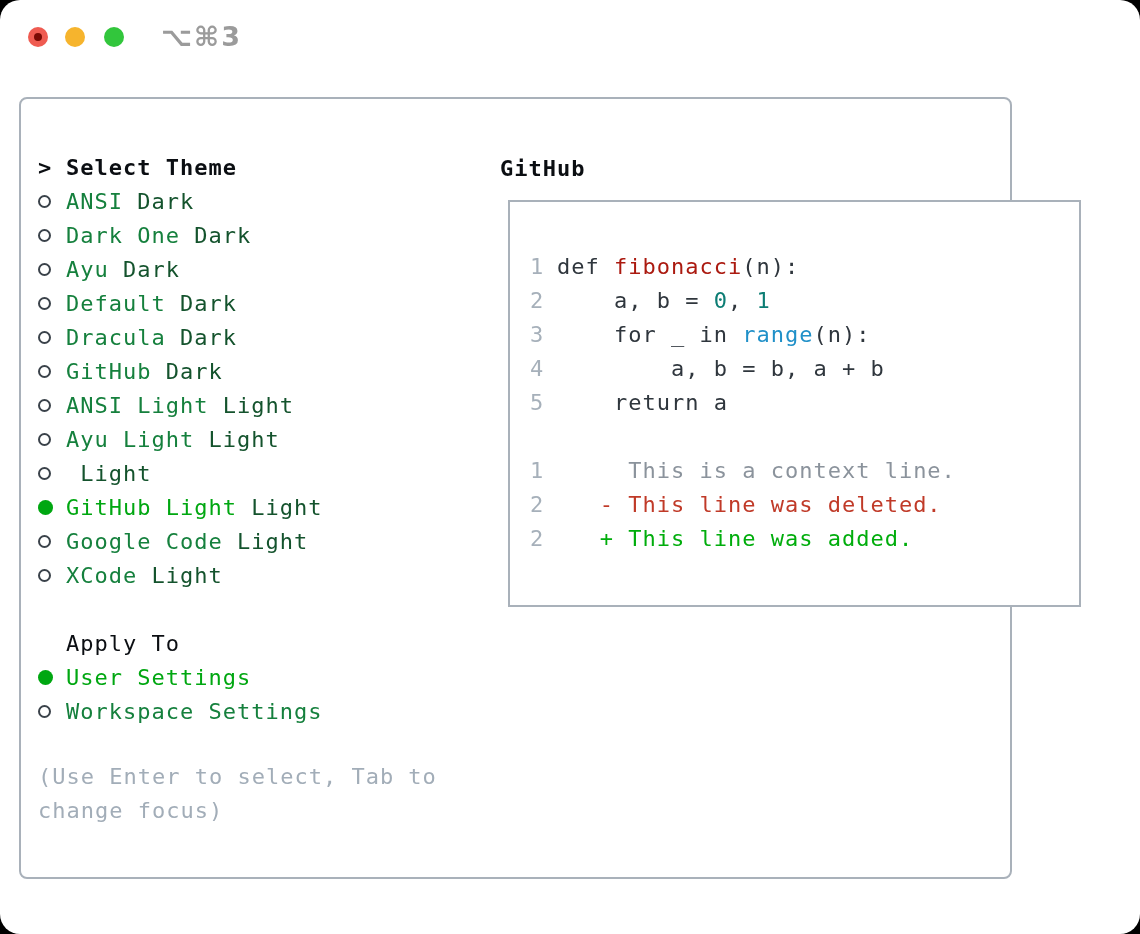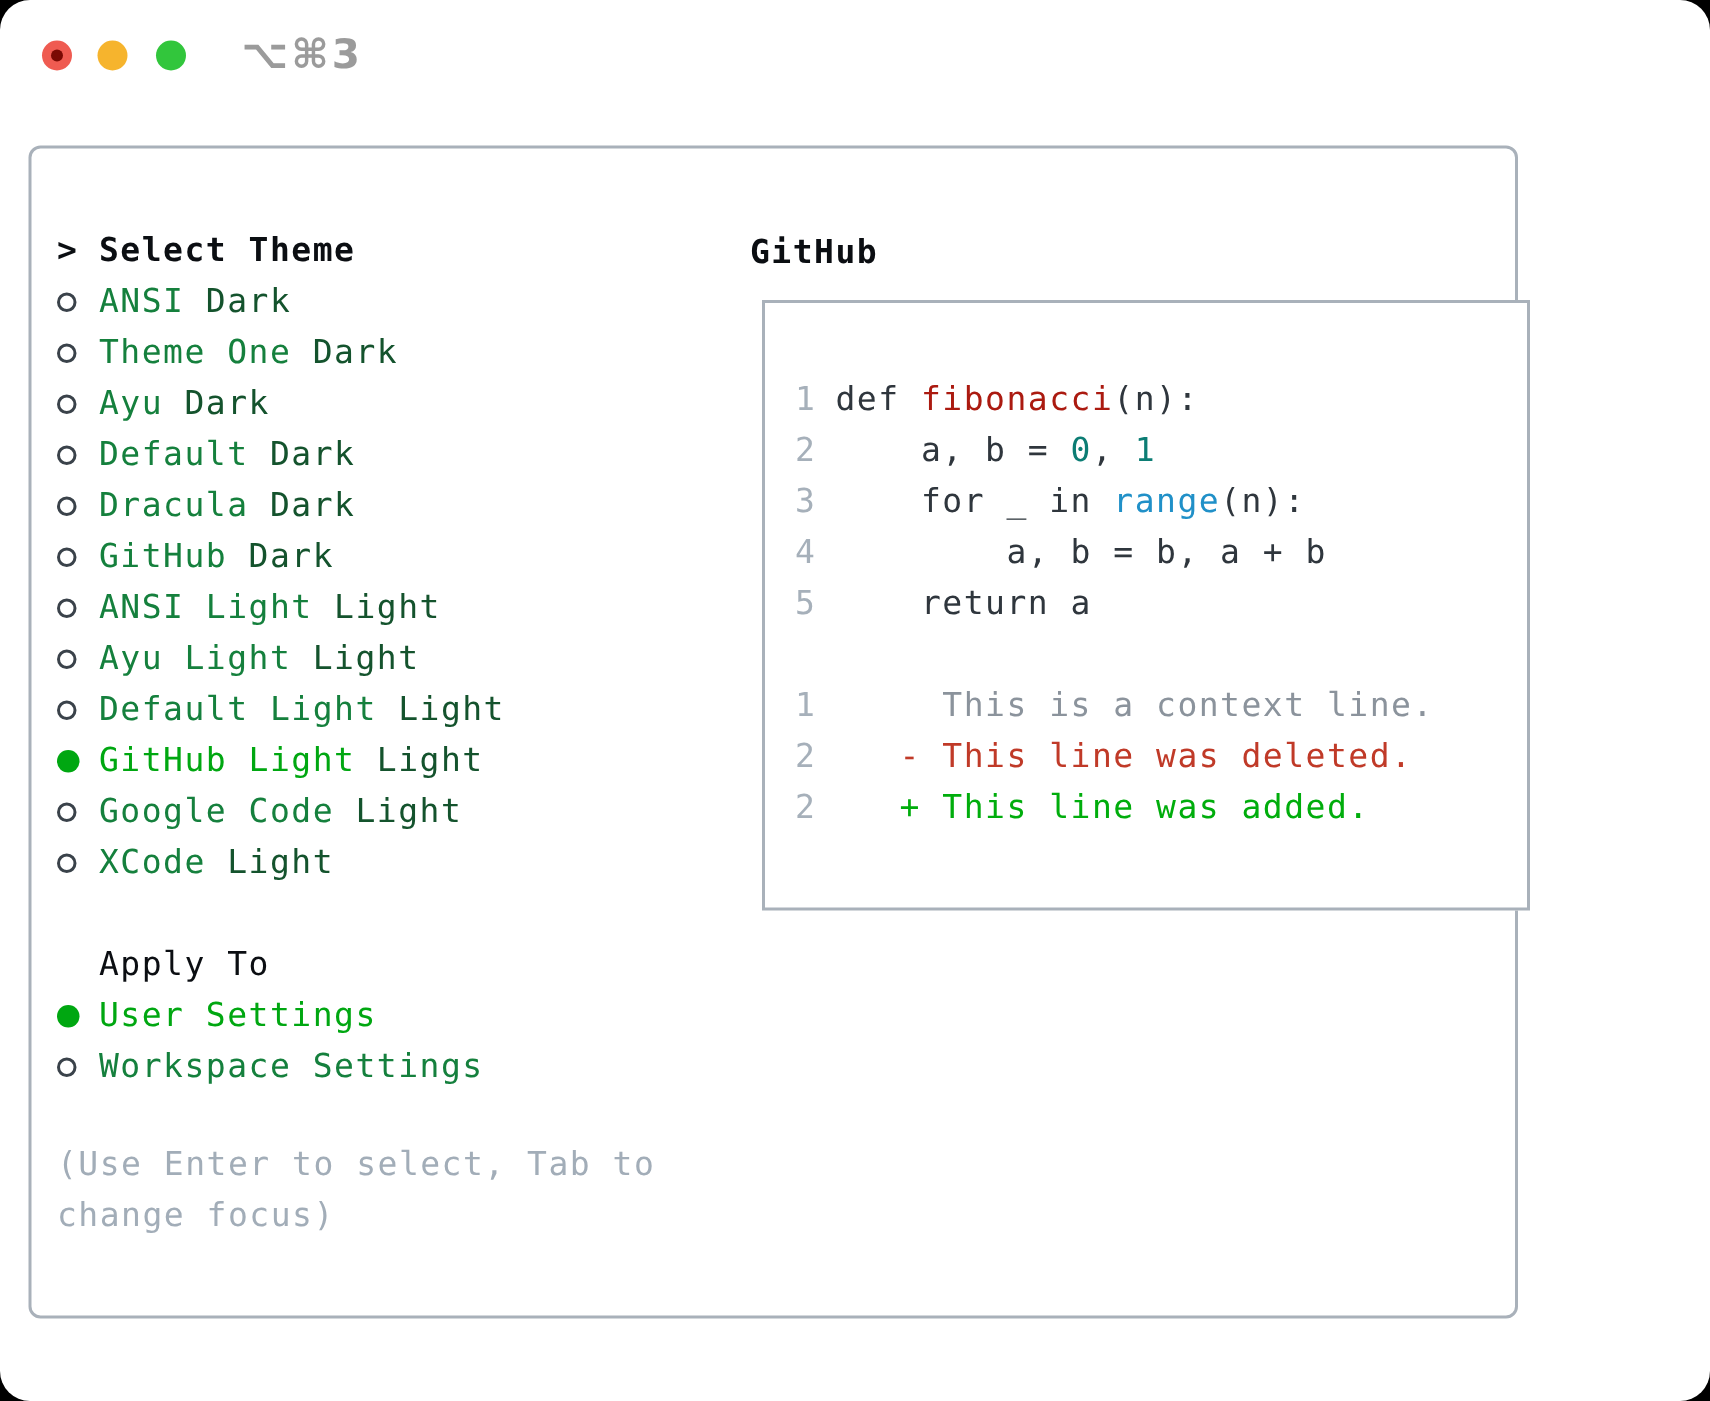--- a/index.html
+++ b/index.html
@@ -31,21 +31,21 @@
   .radio.sel{width:15px;height:15px;border:none;background:#00a711;}
   .name{color:#15803d;}
   .name.sel{color:#00a711;}
   .tag{color:#14532d;}
   .apply-header{color:#0b0e12;}
   .hint{position:absolute;left:38px;top:760px;width:420px;font-size:22px;line-height:34px;
     letter-spacing:1px;color:#a2adb8;white-space:pre-line;}
   
   .preview-title{position:absolute;left:500px;top:152px;height:34px;line-height:34px;
     font-size:22px;font-weight:bold;letter-spacing:1px;color:#0b0e12;}
-  .preview-box{position:absolute;left:508px;top:200px;width:512px;height:407px;
+  .preview-box{position:absolute;left:508px;top:200px;width:573px;height:407px;
     border:2px solid #a9b1ba;box-sizing:border-box;background:#fff;overflow:hidden;}
   .code{margin:0;padding:48px 0 0 20px;font-size:22px;line-height:34px;letter-spacing:1px;
     font-family:"DejaVu Sans Mono","Liberation Mono",monospace;}
   .code-line{height:34px;white-space:pre;}
   .ln{display:inline-block;width:27px;color:#a6b0ba;}
   .tok-code{color:#2f363d;}
   .tok-func{color:#ab1a10;}
   .tok-number{color:#0c7d74;}
   .tok-builtin{color:#2090c8;}
   .tok-context{color:#8b939c;}
@@ -68,28 +68,28 @@
 
   <div class="main-frame"></div>
 
   <div class="rows">
     <div class="row">
       <span class="slot"><span class="cursor-glyph">&gt;</span></span>
       <span class="list-title">Select Theme</span>
     </div>
 
   <div class="row"><span class="slot"><span class="radio"></span></span><span class="name">ANSI</span><span class="tag"> Dark</span></div>
-      <div class="row"><span class="slot"><span class="radio"></span></span><span class="name">Theme One</span><span class="tag"> Dark</span></div>
+      <div class="row"><span class="slot"><span class="radio"></span></span><span class="name">Dark One</span><span class="tag"> Dark</span></div>
       <div class="row"><span class="slot"><span class="radio"></span></span><span class="name">Ayu</span><span class="tag"> Dark</span></div>
       <div class="row"><span class="slot"><span class="radio"></span></span><span class="name">Default</span><span class="tag"> Dark</span></div>
       <div class="row"><span class="slot"><span class="radio"></span></span><span class="name">Dracula</span><span class="tag"> Dark</span></div>
       <div class="row"><span class="slot"><span class="radio"></span></span><span class="name">GitHub</span><span class="tag"> Dark</span></div>
       <div class="row"><span class="slot"><span class="radio"></span></span><span class="name">ANSI Light</span><span class="tag"> Light</span></div>
       <div class="row"><span class="slot"><span class="radio"></span></span><span class="name">Ayu Light</span><span class="tag"> Light</span></div>
-      <div class="row"><span class="slot"><span class="radio"></span></span><span class="name">Default Light</span><span class="tag"> Light</span></div>
+      <div class="row"><span class="slot"><span class="radio"></span></span><span class="tag"> Light</span></div>
       <div class="row"><span class="slot"><span class="radio sel"></span></span><span class="name sel">GitHub Light</span><span class="tag"> Light</span></div>
       <div class="row"><span class="slot"><span class="radio"></span></span><span class="name">Google Code</span><span class="tag"> Light</span></div>
       <div class="row"><span class="slot"><span class="radio"></span></span><span class="name">XCode</span><span class="tag"> Light</span></div>
     </div>
 
   <div class="apply-rows">
     <div class="row">
       <span class="slot"></span>
       <span class="apply-header">Apply To</span>
     </div>

